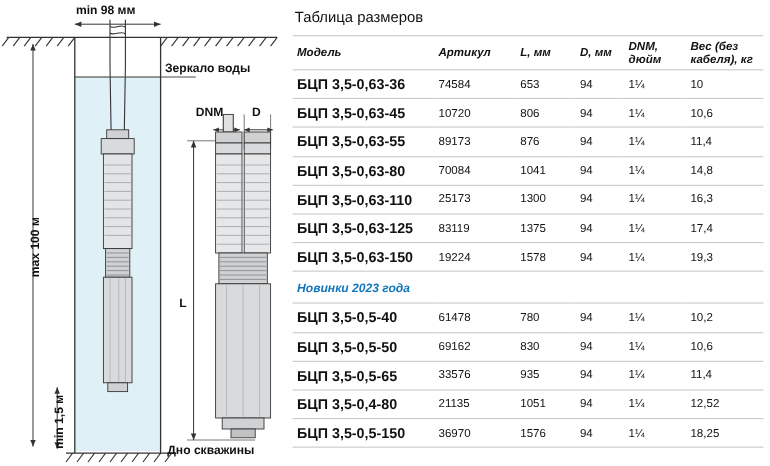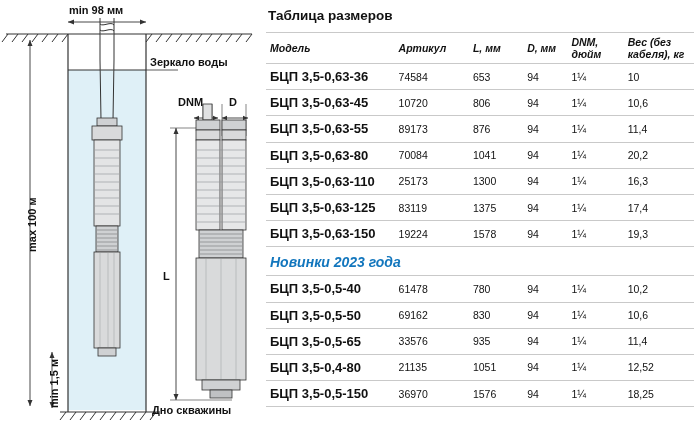--- a/index.html
+++ b/index.html
@@ -50,21 +50,21 @@
     left: 260px;
     top: 0;
     width: 440px;
     height: 424px;
   }
   .tbl-title {
     position: absolute;
     left: 8px;
     top: 8px;
     font-size: 13.5px;
-    font-weight: 700;
+    font-weight: 400;
     color: #111;
   }
   table.sizes {
     position: absolute;
     left: 6px;
     top: 32px;
     width: 428px;
     border-collapse: collapse;
     font-size: 10.5px;
   }
@@ -93,21 +93,21 @@
   .col-art   { width: 74px; }
   .col-l     { width: 54px; }
   .col-d     { width: 44px; }
   .col-dnm   { width: 56px; }
   .col-w     { width: 70px; }
 
   tr.section td {
     color: #1276bd;
     font-weight: 700;
     font-style: italic;
-    font-size: 14px;
+    font-size: 11px;
     height: 26px;
     padding-top: 2px;
     margin-left: 40px;
   }
 </style>
 </head>
 <body>
 
 <div id="root">
 
@@ -342,21 +342,21 @@
             <td>94</td>
             <td>1¼</td>
             <td>11,4</td>
           </tr>
           <tr>
             <td class="model">БЦП 3,5-0,63-80</td>
             <td>70084</td>
             <td>1041</td>
             <td>94</td>
             <td>1¼</td>
-            <td>20,2</td>
+            <td>14,8</td>
           </tr>
           <tr>
             <td class="model">БЦП 3,5-0,63-110</td>
             <td>25173</td>
             <td>1300</td>
             <td>94</td>
             <td>1¼</td>
             <td>16,3</td>
           </tr>
           <tr>

